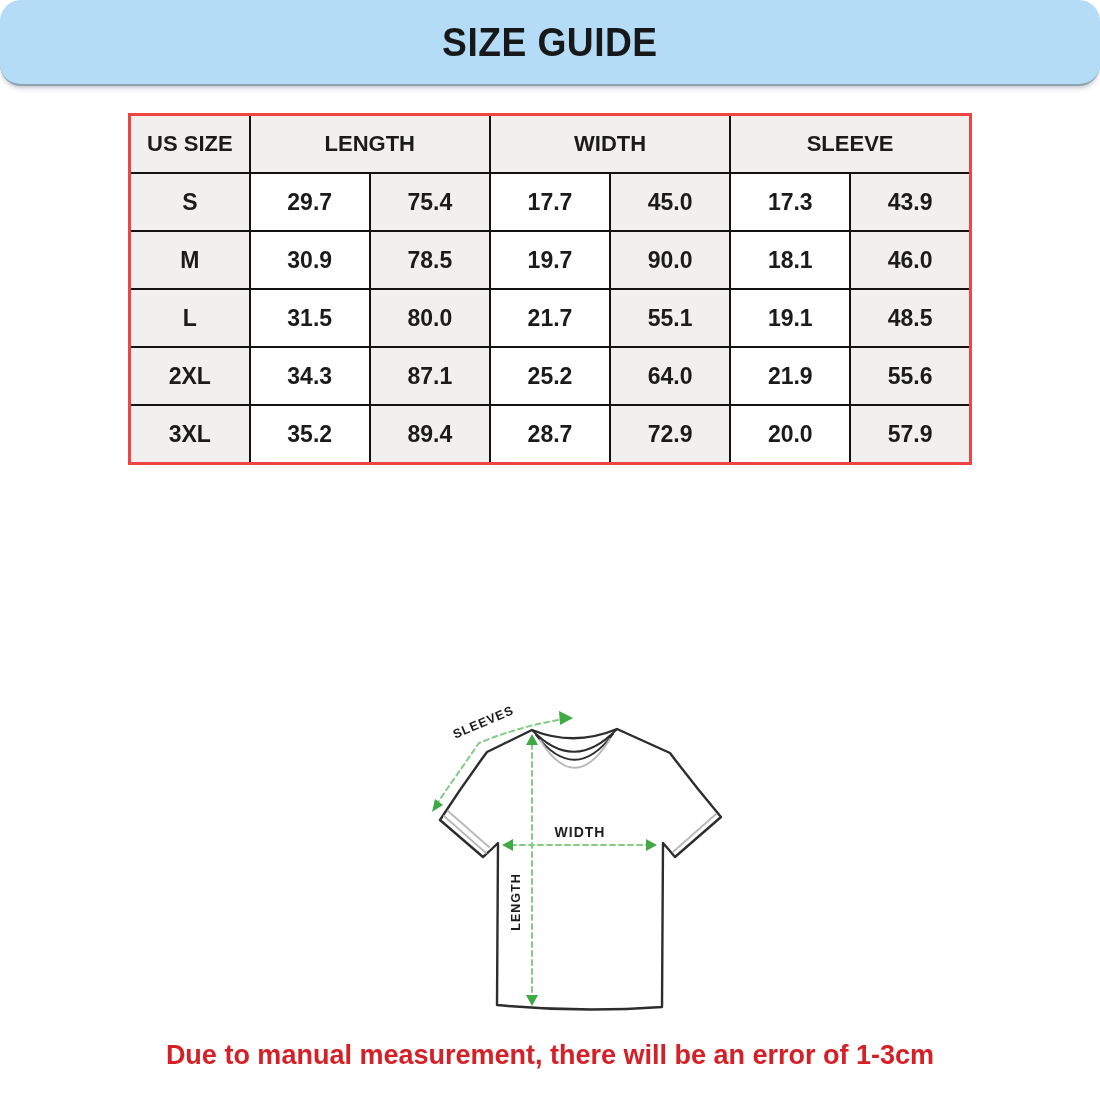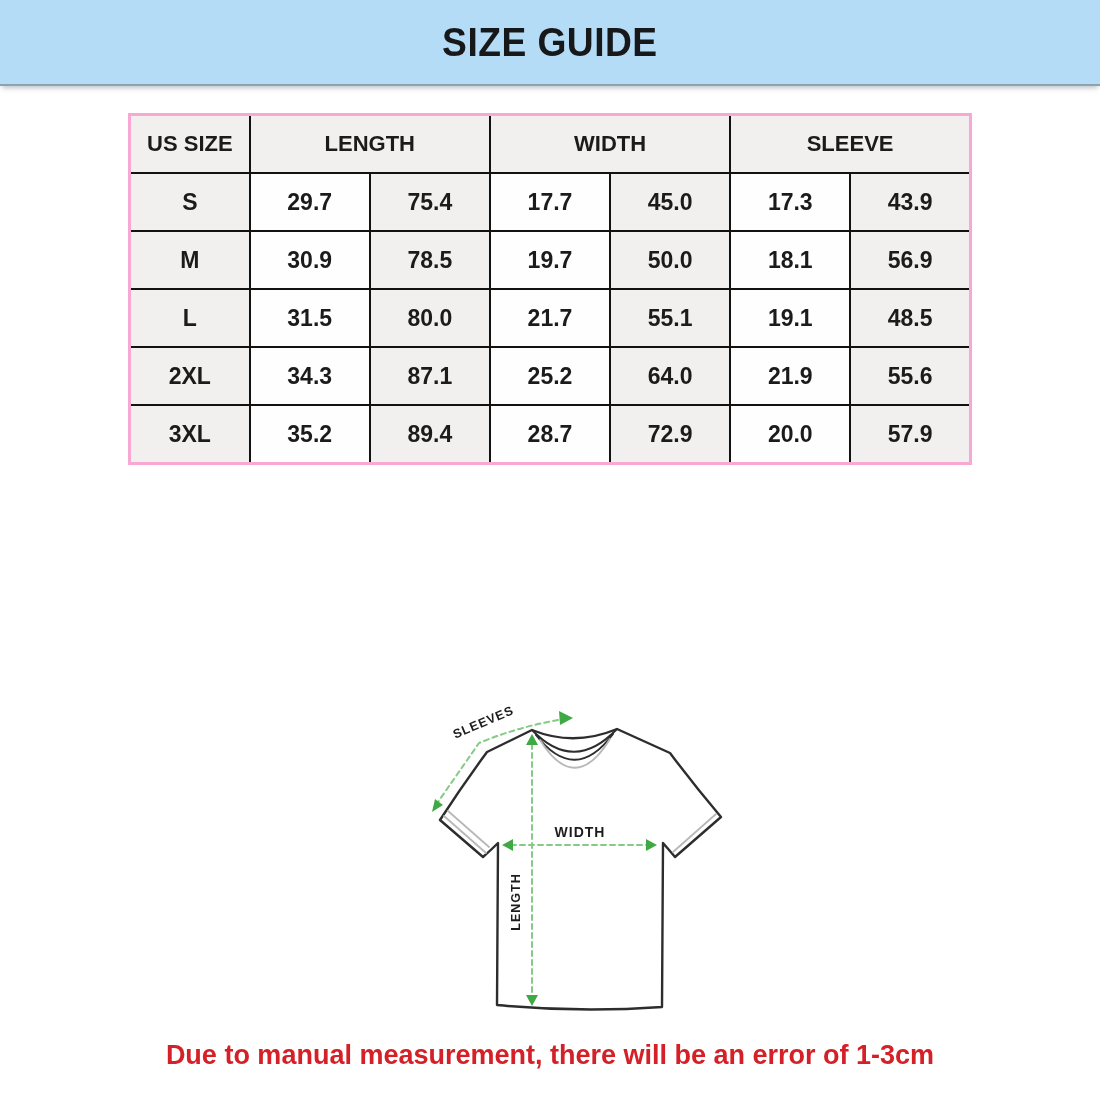--- a/index.html
+++ b/index.html
@@ -8,32 +8,32 @@
     background:#ffffff;
     font-family:"Liberation Sans", sans-serif;
   }
 
   
   .titlebar {
     position:absolute; left:0; top:0; width:1100px; height:84px;
     background:#b5dcf6;
     border-bottom:2px solid #8fa3ad;
     box-shadow:0 4px 5px -2px rgba(110,125,140,.45);
-    display:flex; align-items:center; justify-content:center;
+    display:flex; align-items:center; justify-content:center;border-radius:21px;
   }
   .titlebar .title {
     margin:0; font-size:40px; font-weight:800; color:#17181a;
     letter-spacing:.5px; transform:scaleX(.93);
   }
 
   
   table.size-table {
     position:absolute; left:128px; top:113px; width:844px;
     border-collapse:collapse; table-layout:fixed;
-    border:3px solid #f9a8d4;
+    border:3px solid #ef4444;
   }
   .size-table th, .size-table td {
     border:2.5px solid #121212;
     height:56px; padding:0;
     text-align:center; vertical-align:middle;
     font-weight:bold; color:#1b1b1b; font-size:23px;
     background:#ffffff;
   }
   .size-table tr.groups th { background:#f1f0ee; font-size:22px; }
   .size-table tr.units th:nth-child(odd),
@@ -81,23 +81,23 @@
       <td>17.7</td>
       <td>45.0</td>
       <td>17.3</td>
       <td>43.9</td>
     </tr>
     <tr>
       <td>M</td>
       <td>30.9</td>
       <td>78.5</td>
       <td>19.7</td>
-      <td>50.0</td>
+      <td>90.0</td>
       <td>18.1</td>
-      <td>56.9</td>
+      <td>46.0</td>
     </tr>
     <tr>
       <td>L</td>
       <td>31.5</td>
       <td>80.0</td>
       <td>21.7</td>
       <td>55.1</td>
       <td>19.1</td>
       <td>48.5</td>
     </tr>

